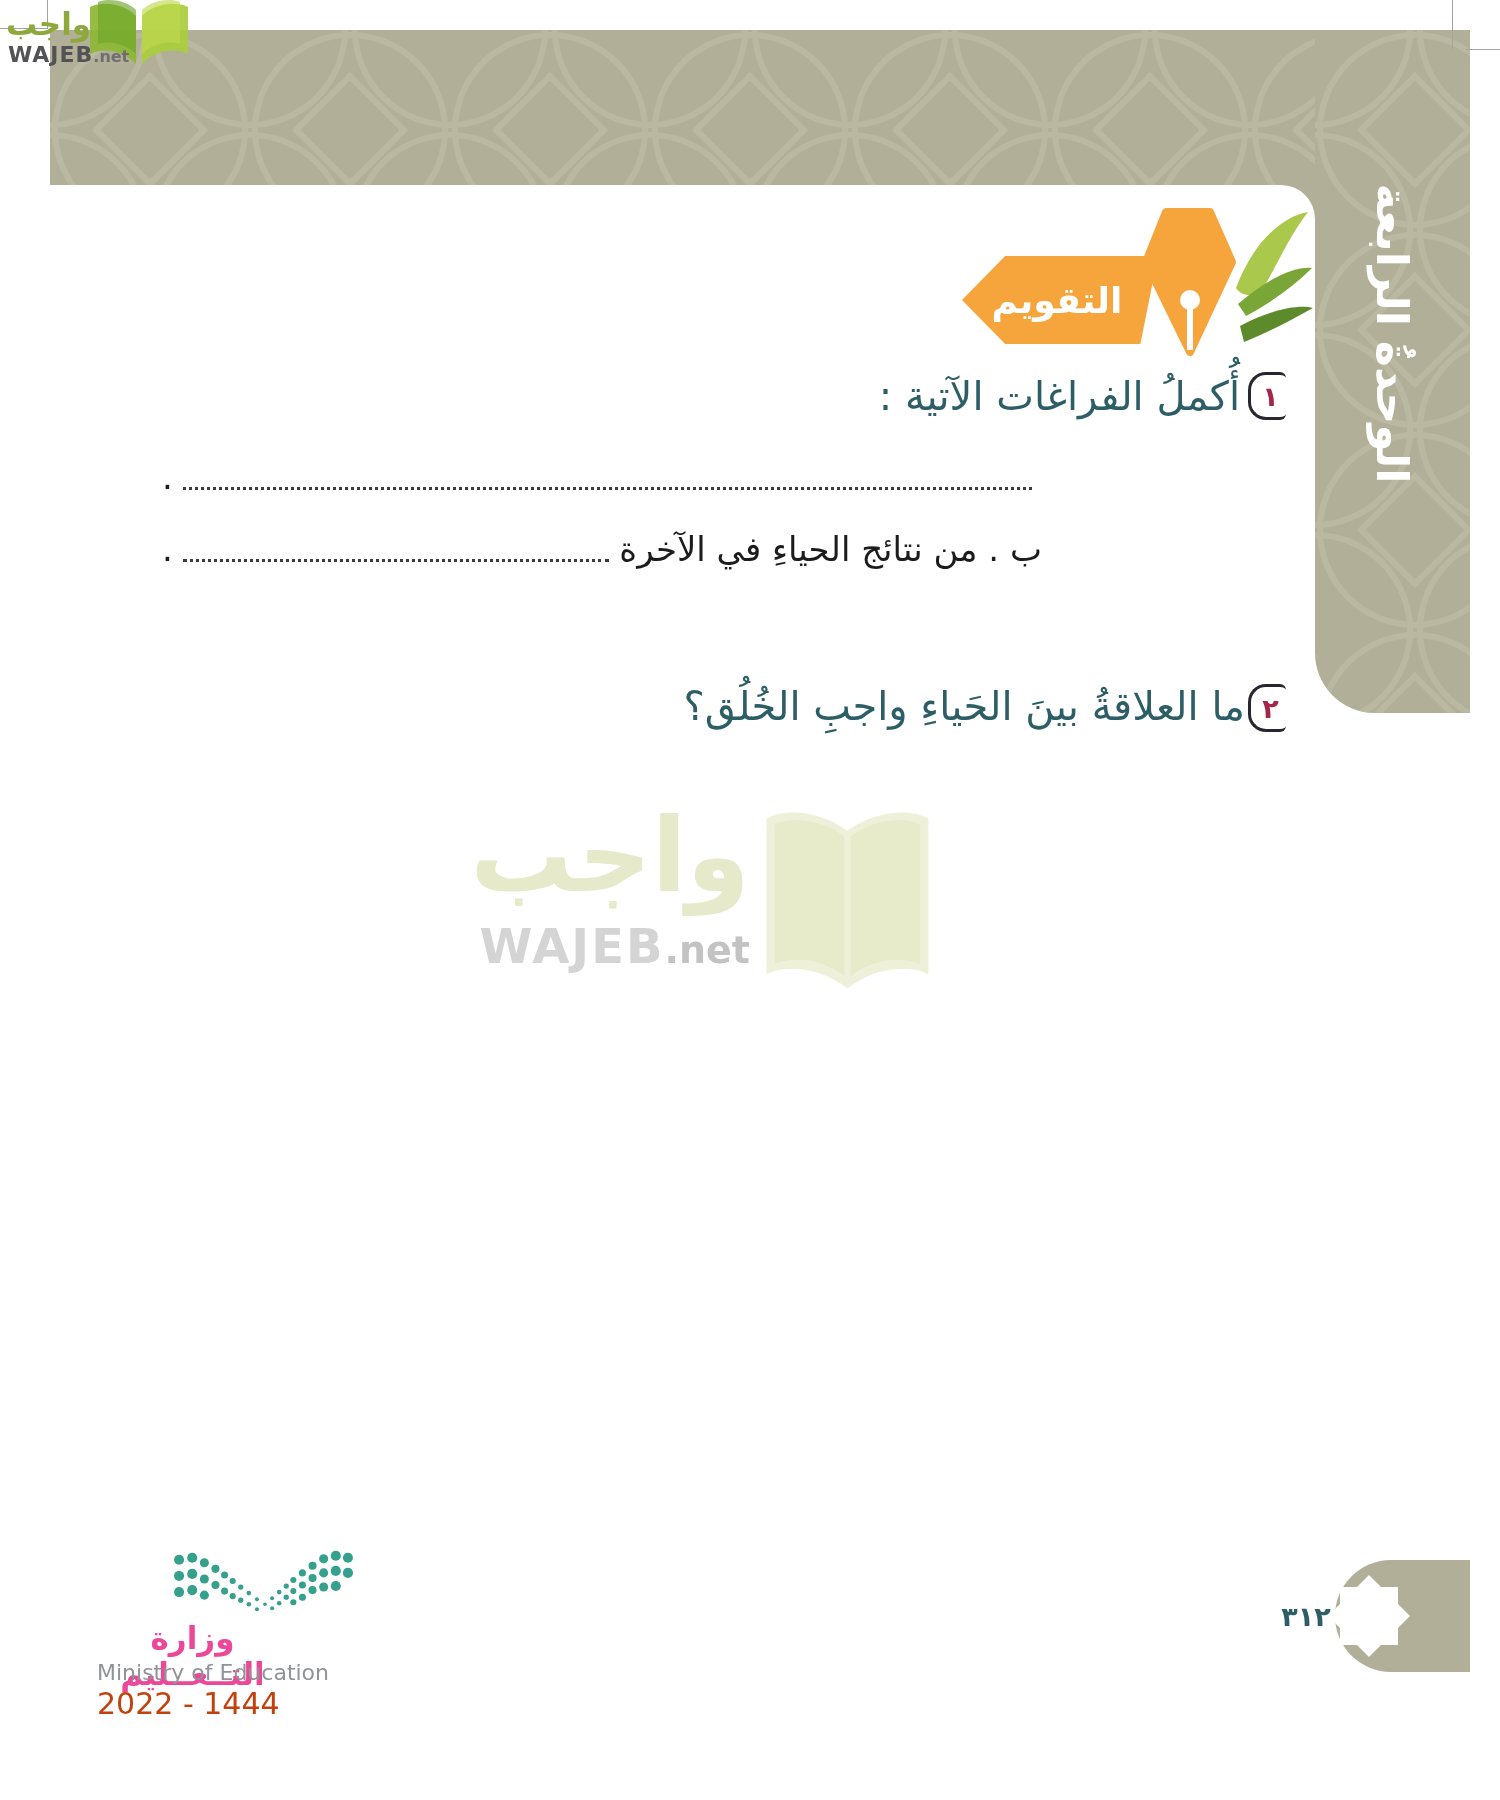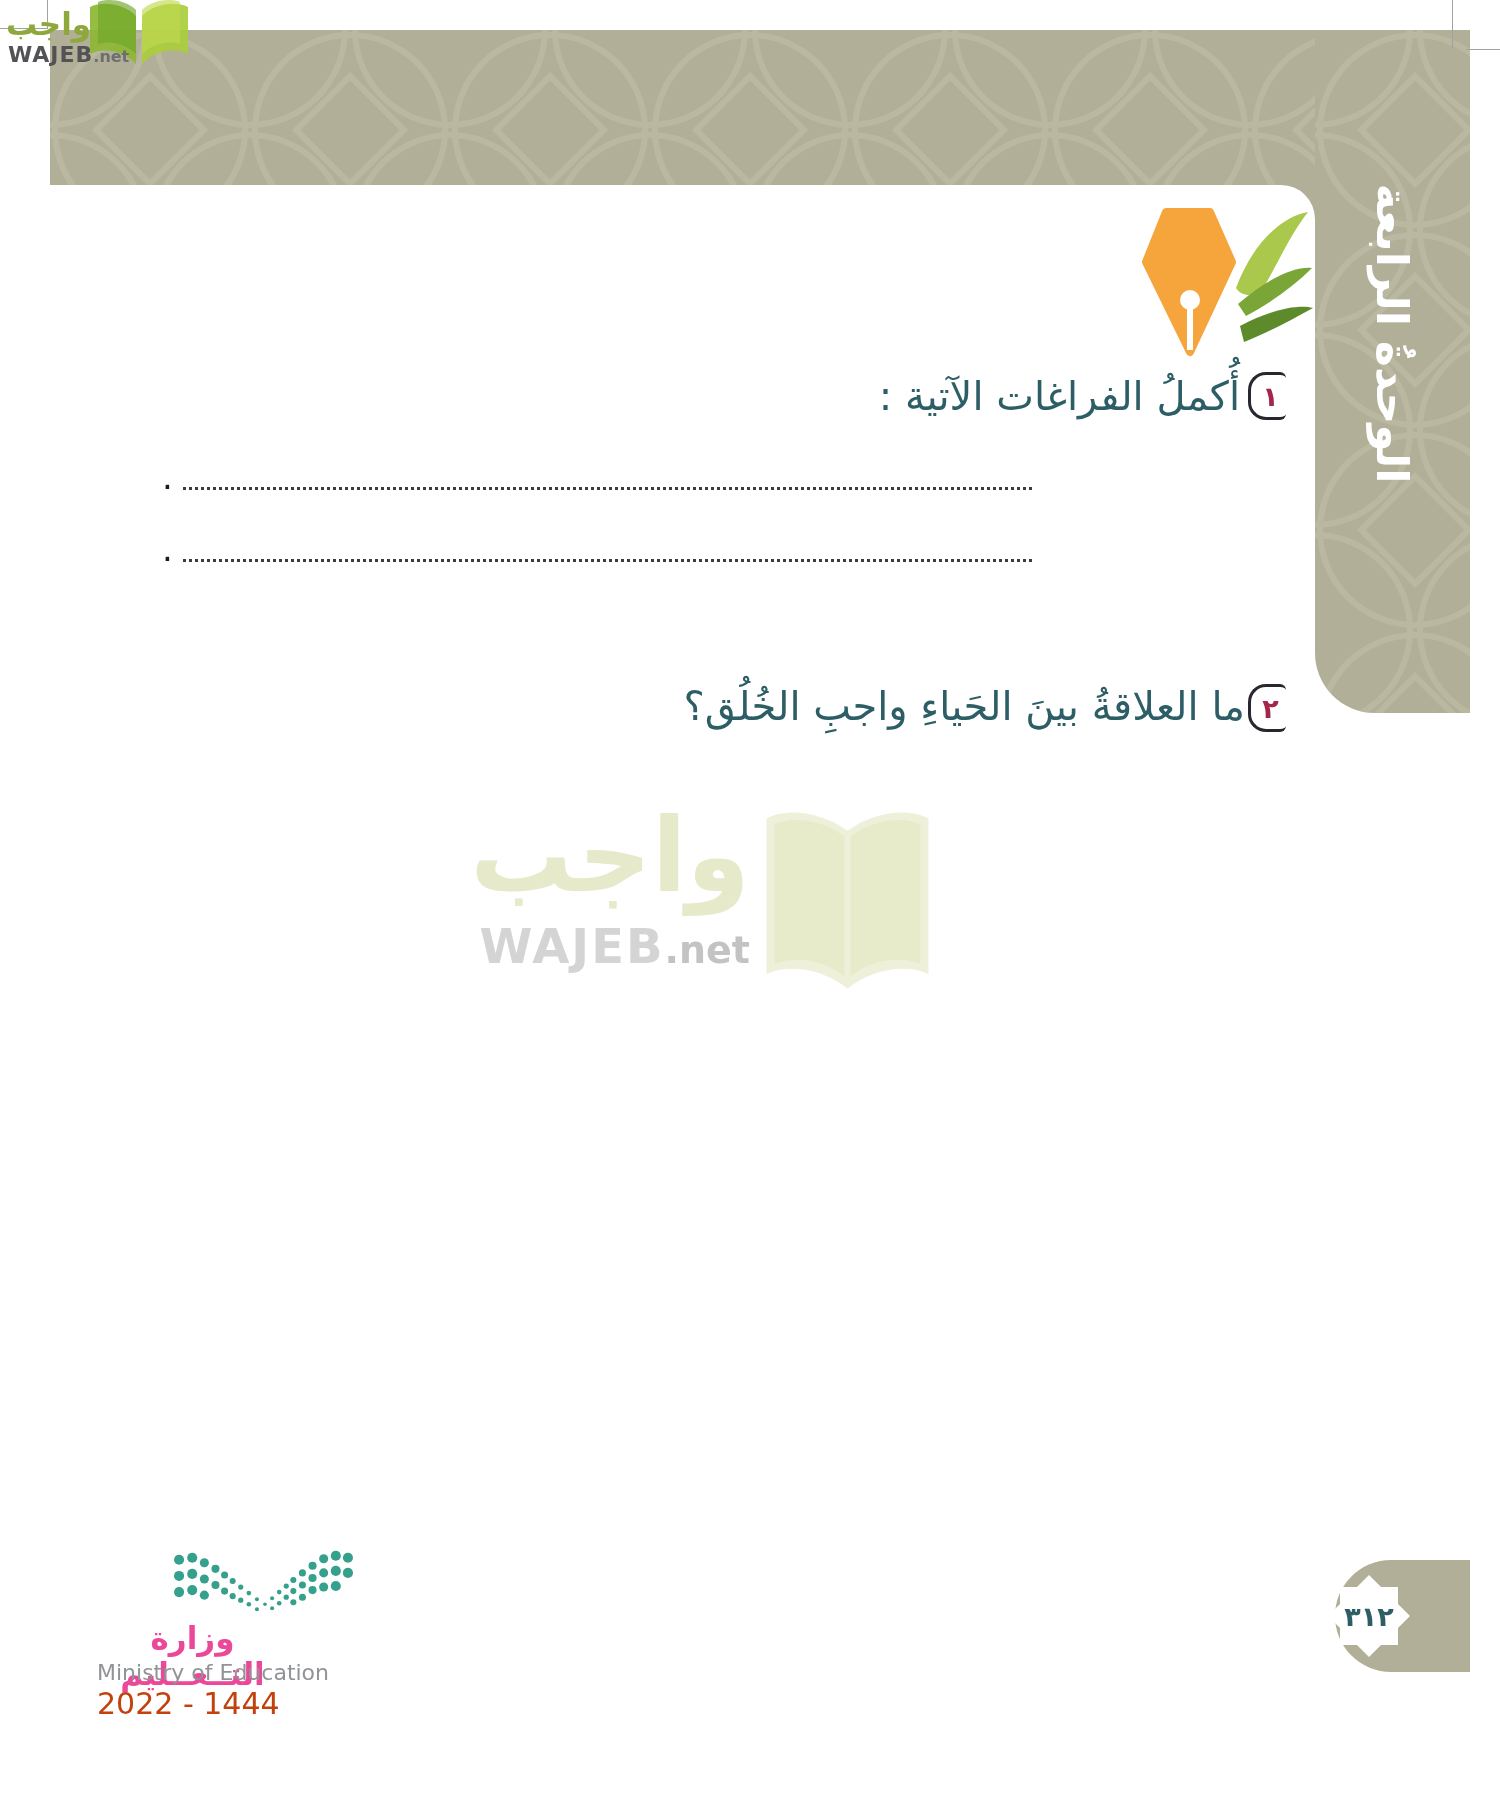--- a/index.html
+++ b/index.html
@@ -55,21 +55,21 @@
   
   .moe-emblem{left:172px;top:1545px;width:182px;height:74px;z-index:3;}
   .moe-ar{left:95px;top:1620px;width:195px;text-align:center;color:#ec4899;
         font-size:31px;font-weight:700;z-index:3;}
   .moe-en{left:97px;top:1660px;width:260px;color:#919396;font-size:22px;z-index:3;}
   .moe-years{left:97px;top:1686px;width:260px;color:#c2410c;font-size:30px;z-index:3;}
   
   .page-tab{left:1335px;top:1560px;width:135px;height:112px;background:#b2af98;
         border-radius:56px 0 0 56px;z-index:3;}
   .star-wrap{left:1325px;top:1572px;width:88px;height:88px;z-index:4;}
-  .page-num{left:1325px;top:1572px;width:88px;height:88px;z-index:5;display:flex;
+  .page-num{left:1262px;top:1572px;width:88px;height:88px;z-index:5;display:flex;
         align-items:center;justify-content:center;color:#2d5e66;font-size:27px;font-weight:700;}
 </style>
 </head>
 <body>
 
 <div class="page">
 
   <div class="abs crop" style="left:47px;top:0;width:1px;height:29px;"></div>
   <div class="abs crop" style="left:0;top:28px;width:48px;height:1px;"></div>
   <div class="abs crop" style="left:1452px;top:0;width:1px;height:49px;"></div>
@@ -119,40 +119,44 @@
 
   <svg class="abs logo-book" viewBox="0 0 106 70">
     <path d="M50,16 C38,3 16,1 4,7 L4,54 C18,47 38,51 50,64 Z" fill="#8db733" opacity="0.92"></path>
     <path d="M56,16 C68,3 90,1 102,7 L102,54 C88,47 68,51 56,64 Z" fill="#a9cd3c" opacity="0.92"></path>
     <path d="M50,10 C40,0 22,-2 12,2 L12,44 C24,40 40,44 50,54 Z" fill="#6fa62a" opacity="0.65"></path>
     <path d="M56,10 C66,0 84,-2 94,2 L94,44 C82,40 66,44 56,54 Z" fill="#c0d94f" opacity="0.65"></path>
   </svg>
   <div class="abs logo-ar">واجب</div>
   <div class="abs logo-latin"><span>WAJEB</span><span class="tld">.net</span></div>
 
+  <div class="abs ribbon">
+    <div class="ribbon-label">التقويم</div>
+  </div>
   <svg class="abs nib-svg" viewBox="0 0 175 160">
     <path d="M98,88 C116,40 146,16 170,12 C150,38 140,64 124,90 C115,98 103,96 98,88 Z" fill="#a9c84c"></path>
     <path d="M100,104 C130,78 158,66 174,68 C156,86 134,102 108,116 Z" fill="#7aa637"></path>
     <path d="M102,126 C132,110 160,104 175,108 C150,122 126,134 106,142 Z" fill="#5d8a2b"></path>
     <path d="M28,12 L72,12 L94,62 L52,152 L8,62 Z" fill="#f6a53d" stroke="#f6a53d" stroke-width="8" stroke-linejoin="round"></path>
     <circle cx="52" cy="100" r="10" fill="#ffffff"></circle>
     <rect x="49" y="104" width="6" height="46" fill="#ffffff"></rect>
   </svg>
 
   <div class="abs badge" style="left:1248px;top:372px;">
     <span>١</span>
   </div>
   <div class="abs q-text" dir="rtl" style="left:700px;top:368px;width:540px;">أُكملُ الفراغات الآتية :</div>
 
   <div class="abs fill-line" style="left:162px;top:450px;width:880px;">
     <span class="fill-leader"></span>
     <span class="fill-end">.</span>
   </div>
 
   <div class="abs fill-line" style="left:162px;top:522px;width:880px;">
+    <span class="fill-label">ب . من نتائج الحياءِ في الآخرة</span>
     <span class="fill-leader"></span>
     <span class="fill-end">.</span>
   </div>
 
   <div class="abs badge" style="left:1248px;top:684px;">
     <span>٢</span>
   </div>
   <div class="abs q-text" dir="rtl" style="left:645px;top:678px;width:600px;">ما العلاقةُ بينَ الحَياءِ واجبِ الخُلُق؟</div>
 
   <div class="abs wm wm-ar">واجب</div>

